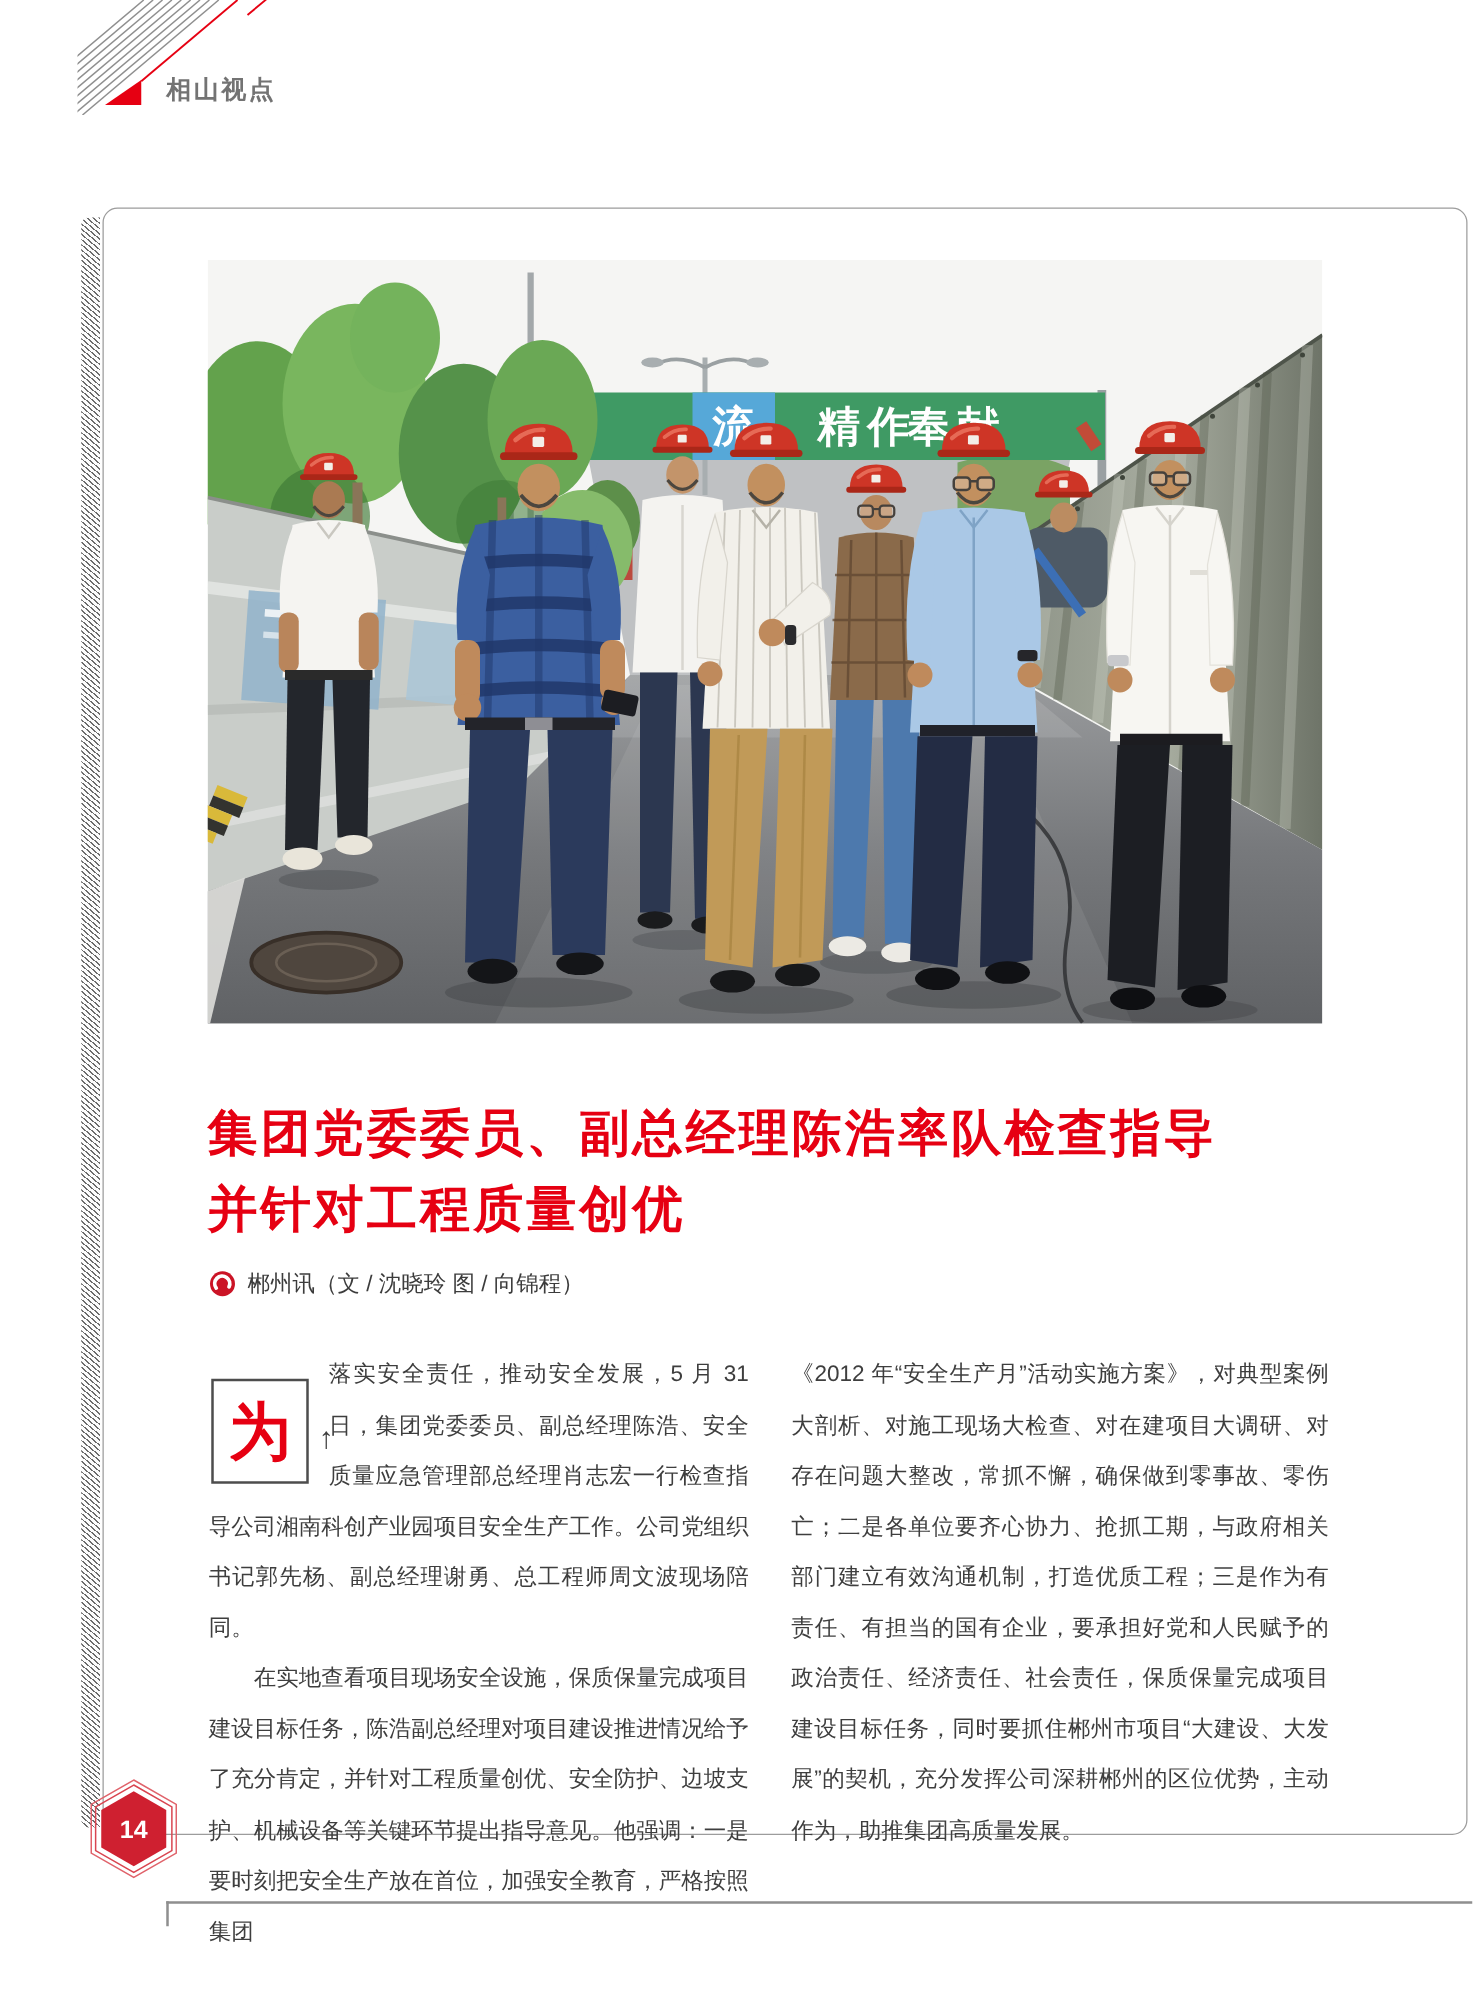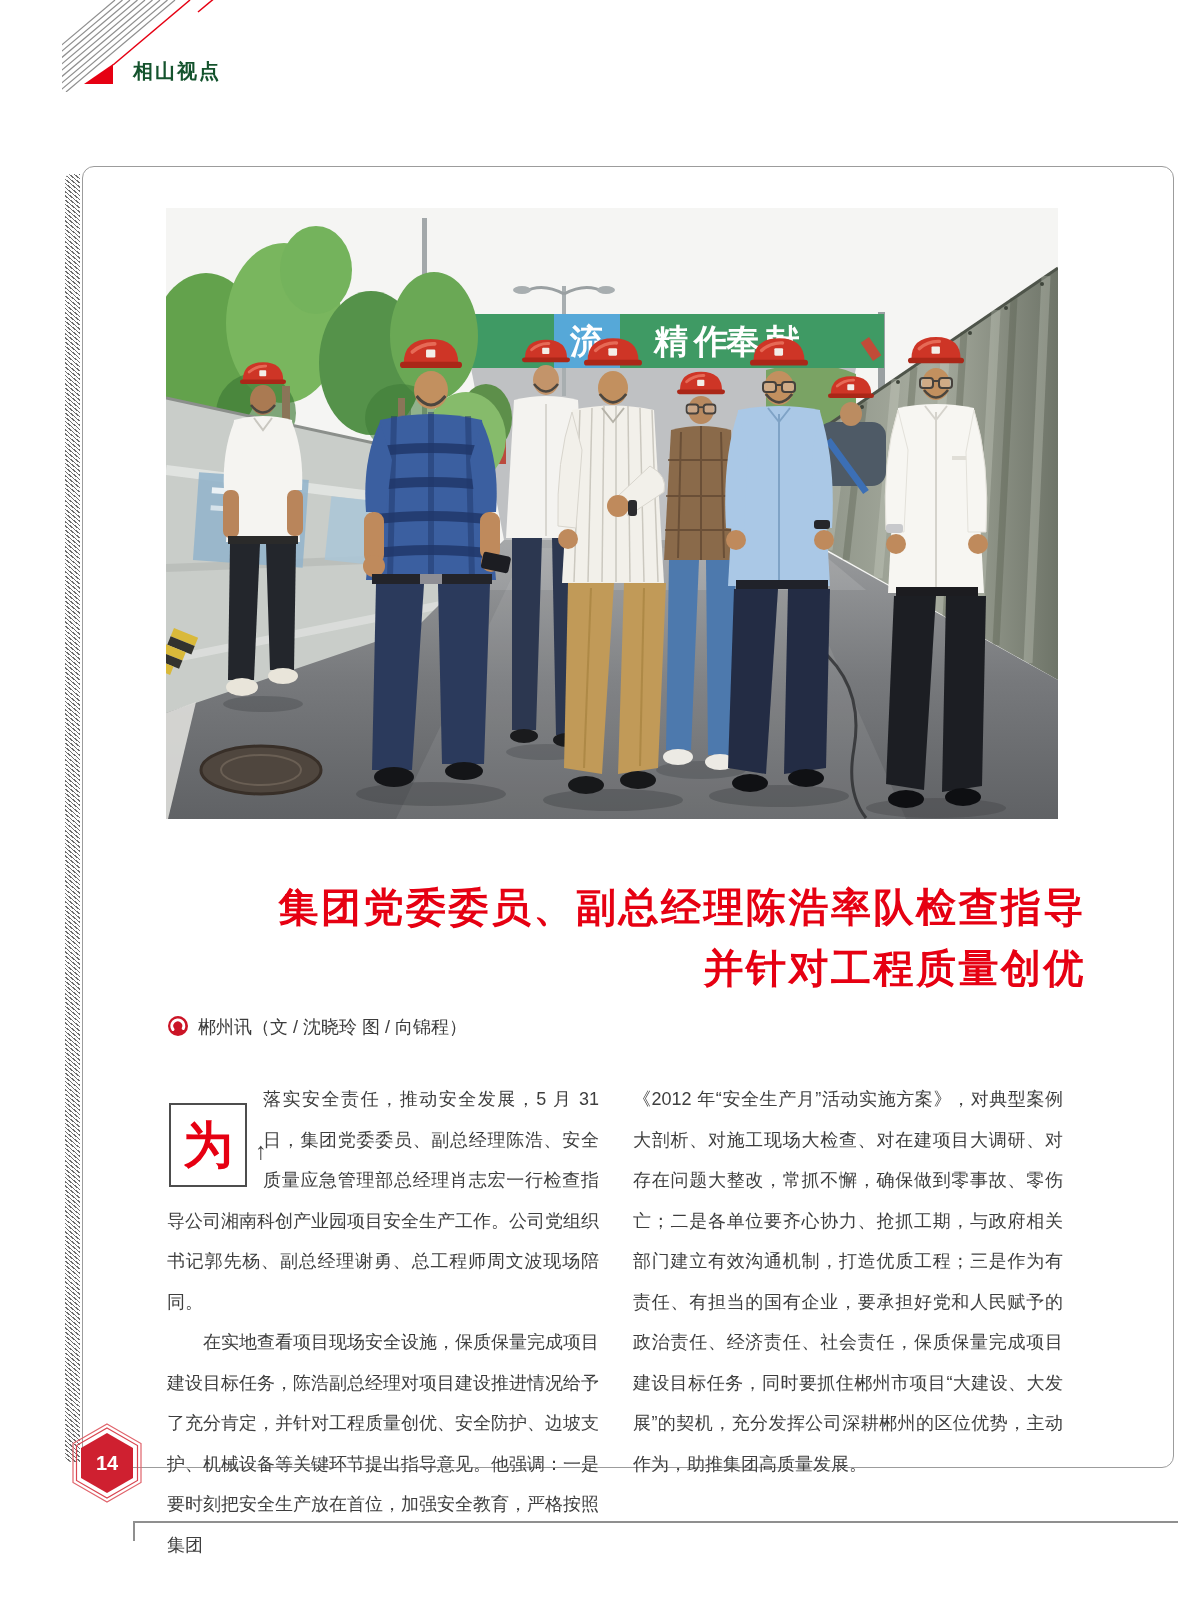--- a/index.html
+++ b/index.html
@@ -5,41 +5,41 @@
   html,body{margin:0;padding:0;}
   body{
     width:1178px;height:1600px;position:relative;background:#ffffff;
     font-family:"Liberation Sans","DejaVu Sans",sans-serif;overflow:hidden;
     -webkit-font-smoothing:antialiased;
   }
   
   .stripes{position:absolute;left:62px;top:0;width:160px;height:92px;}
   .section-label{
     position:absolute;left:133px;top:58px;font-size:20px;font-weight:bold;
-    color:#14532d;letter-spacing:2px;
+    color:#737373;letter-spacing:2px;
   }
   
   .page-edge{
     position:absolute;left:65px;top:174px;width:15px;height:1288px;
     background:repeating-linear-gradient(40deg,#6d6d6d 0 1px,#fdfdfd 1px 3.2px);
     border-radius:6px 0 0 6px;
   }
   
   .page-card{
     position:absolute;left:82px;top:166px;width:1092px;height:1302px;
     border:1.5px solid #9c9c9c;border-radius:12px;background:#fff;box-sizing:border-box;
   }
   .photo{position:absolute;left:83px;top:41px;width:892px;height:611px;overflow:hidden;}
-  .headline{position:absolute;left:83px;top:710px;width:920px;text-align:right;}
+  .headline{position:absolute;left:83px;top:710px;width:920px;}
   .headline div{
     font-size:40px;font-weight:900;color:#e60012;letter-spacing:2.5px;
     line-height:61px;white-space:nowrap;
   }
   .byline{
-    position:absolute;left:84px;top:848px;display:flex;align-items:flex-start;gap:9px;
+    position:absolute;left:84px;top:848px;display:flex;align-items:center;gap:9px;
     font-size:18px;color:#3c3c3c;
   }
   .col{
     position:absolute;top:912px;font-size:18px;line-height:40.5px;color:#3e3e3e;
     text-align:justify;text-justify:inter-ideograph;
   }
   .col p{margin:0;}
   .col-left{left:84px;width:432px;}
   .col-right{left:550px;width:430px;}
   .p2{text-indent:2em;}

